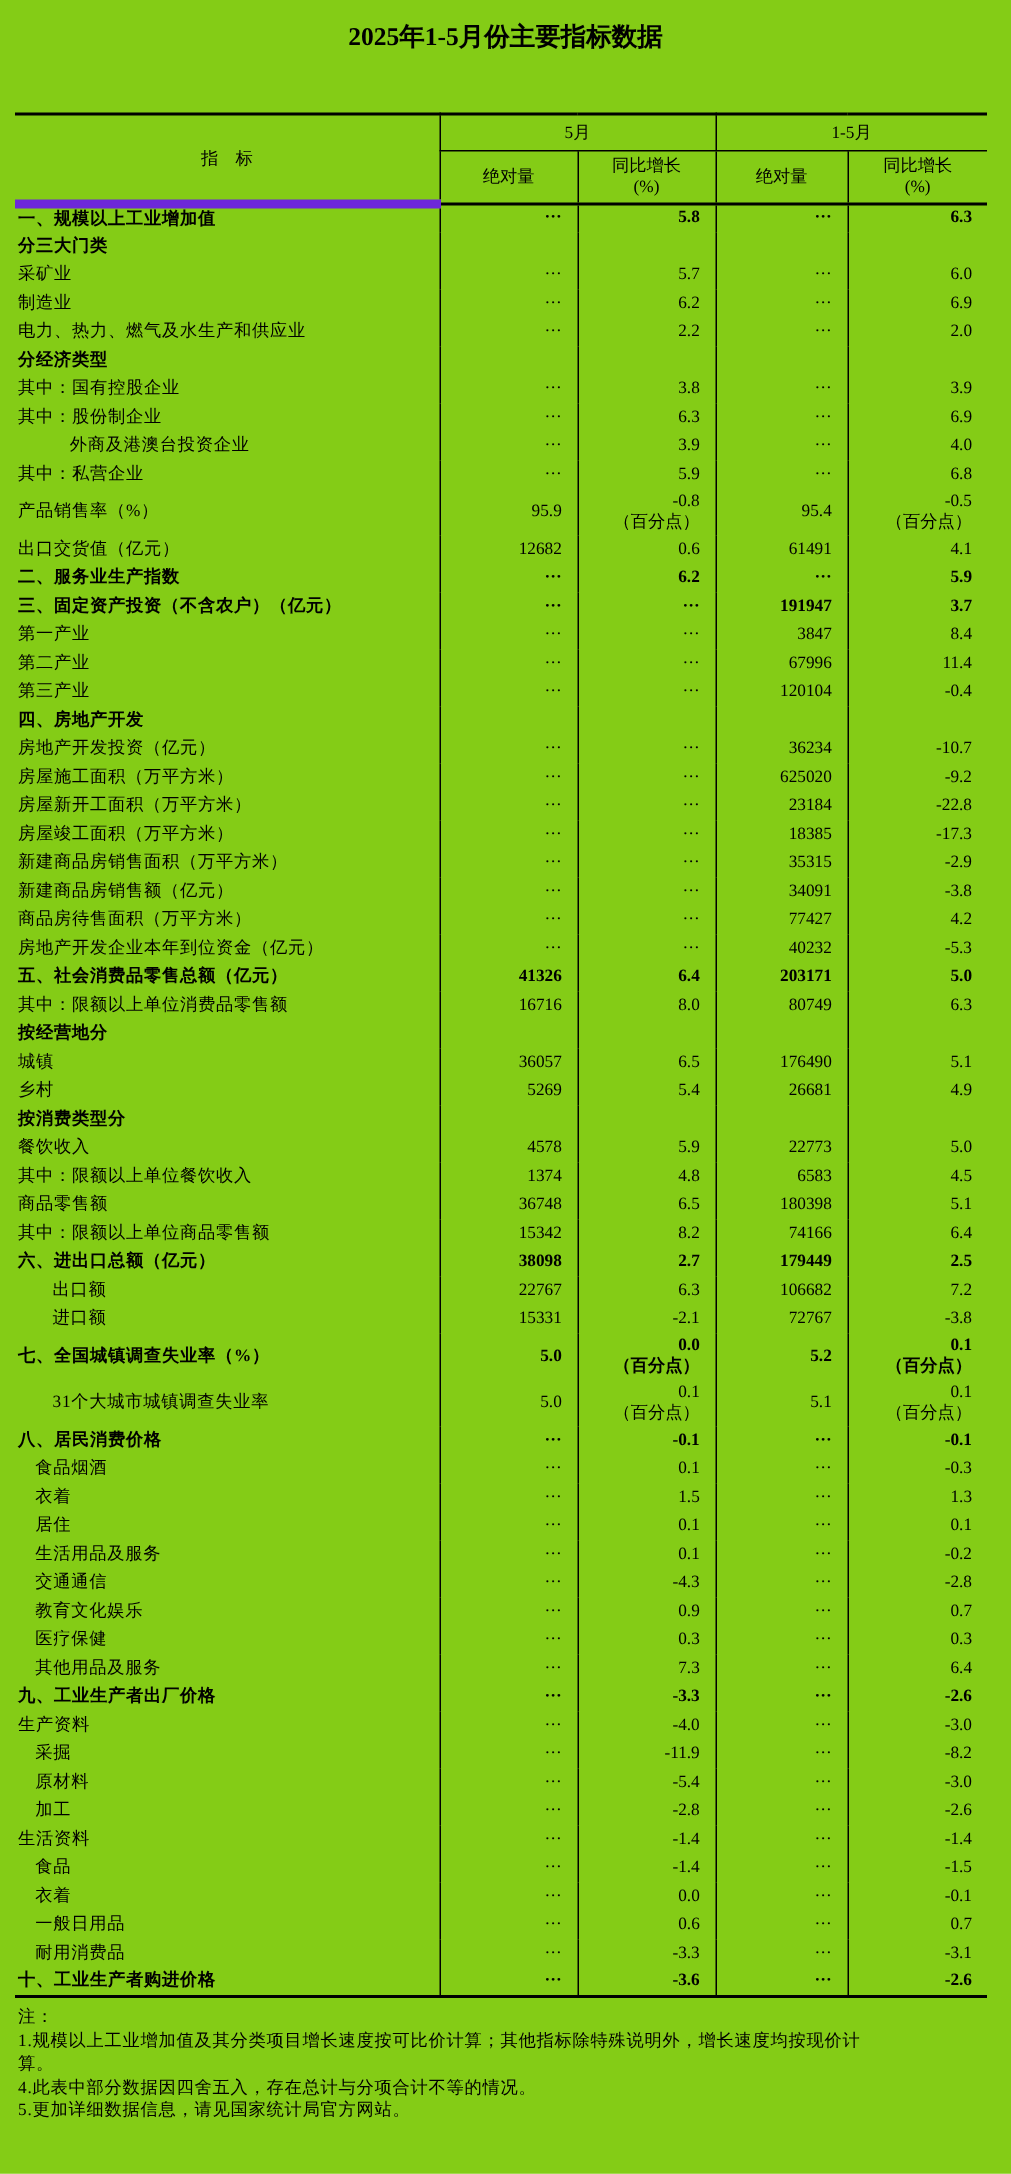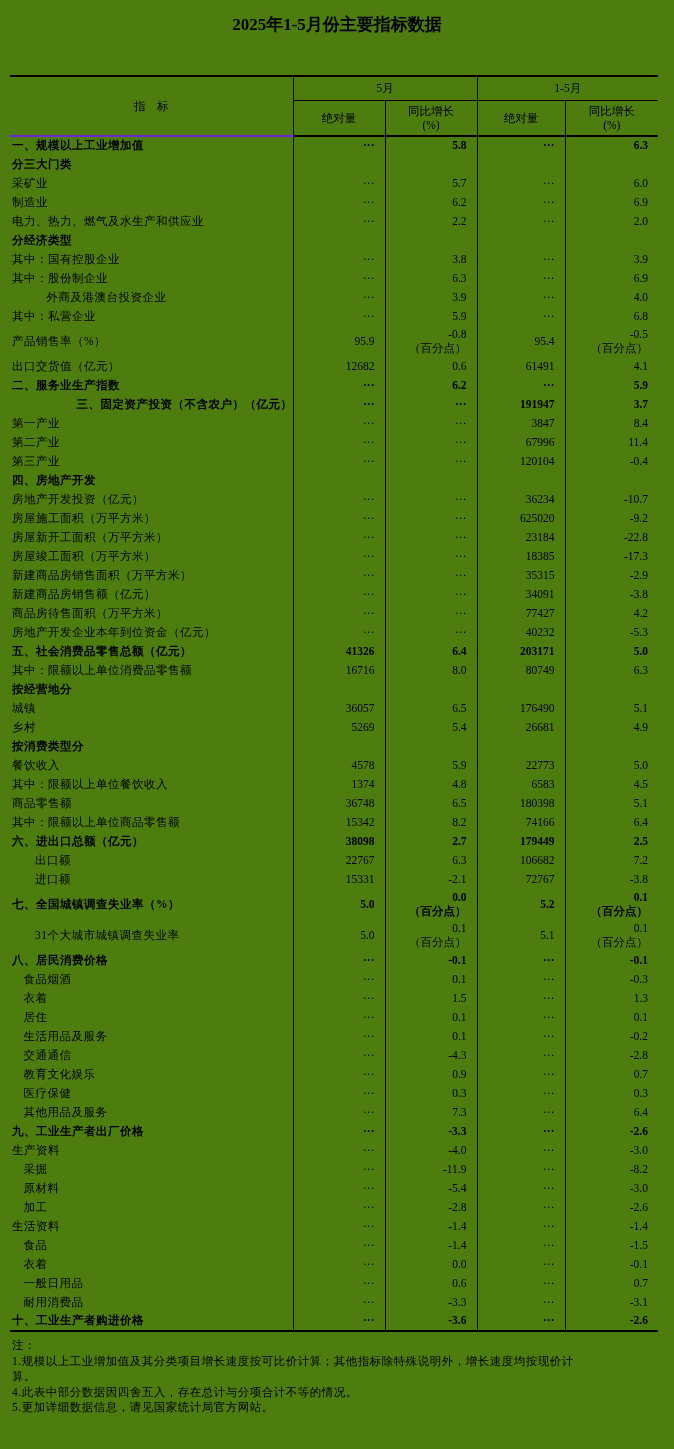--- a/index.html
+++ b/index.html
@@ -5,21 +5,21 @@
   html,body{margin:0;padding:0;}
   body{
     background:#ffffff;
     font-family:"Liberation Serif","DejaVu Serif",serif;
     color:#000;
   }
   .page{
     position:relative;
     width:674px;
     height:1449px;
-    background:#4d7c0f;
+    background:#84cc16;
     overflow:hidden;
   }
   .title{
     margin:0;
     padding-top:13px;
     font-size:17px;
     line-height:24px;
     font-weight:bold;
     text-align:center;
   }
@@ -44,21 +44,21 @@
     padding:0;
   }
   tr.h1 th{height:23px;}
   th.grp{border-left:1px solid #000;border-bottom:1px solid #000;}
   tr.h2 th.sub{
     height:34px;
     border-left:1px solid #000;
     white-space:pre-line;
     line-height:1.25;
   }
-  th.ind{border-bottom:2px solid #6d28d9;}
+  th.ind{border-bottom:6px solid #6d28d9;}
   tr.h2 th{border-bottom:2px solid #000;}
   tbody tr{height:19px;}
   tbody tr.dbl{height:31px;}
   tbody td{
     padding:0;
     vertical-align:middle;
     line-height:1.15;
   }
   td.label{
     white-space:nowrap;
@@ -198,21 +198,21 @@
     <td class="v">4.1</td>
   </tr>
         <tr class="bold">
     <td class="label" style="padding-left: 2px;">二、服务业生产指数</td>
     <td class="v">···</td>
     <td class="v">6.2</td>
     <td class="v">···</td>
     <td class="v">5.9</td>
   </tr>
         <tr class="bold">
-    <td class="label" style="padding-left: 2px; text-align: right;">三、固定资产投资（不含农户）（亿元）</td>
+    <td class="label" style="padding-left: 2px;">三、固定资产投资（不含农户）（亿元）</td>
     <td class="v">···</td>
     <td class="v">···</td>
     <td class="v">191947</td>
     <td class="v">3.7</td>
   </tr>
         <tr>
     <td class="label" style="padding-left: 2px; margin-top: 46px;">第一产业</td>
     <td class="v">···</td>
     <td class="v">···</td>
     <td class="v">3847</td>

